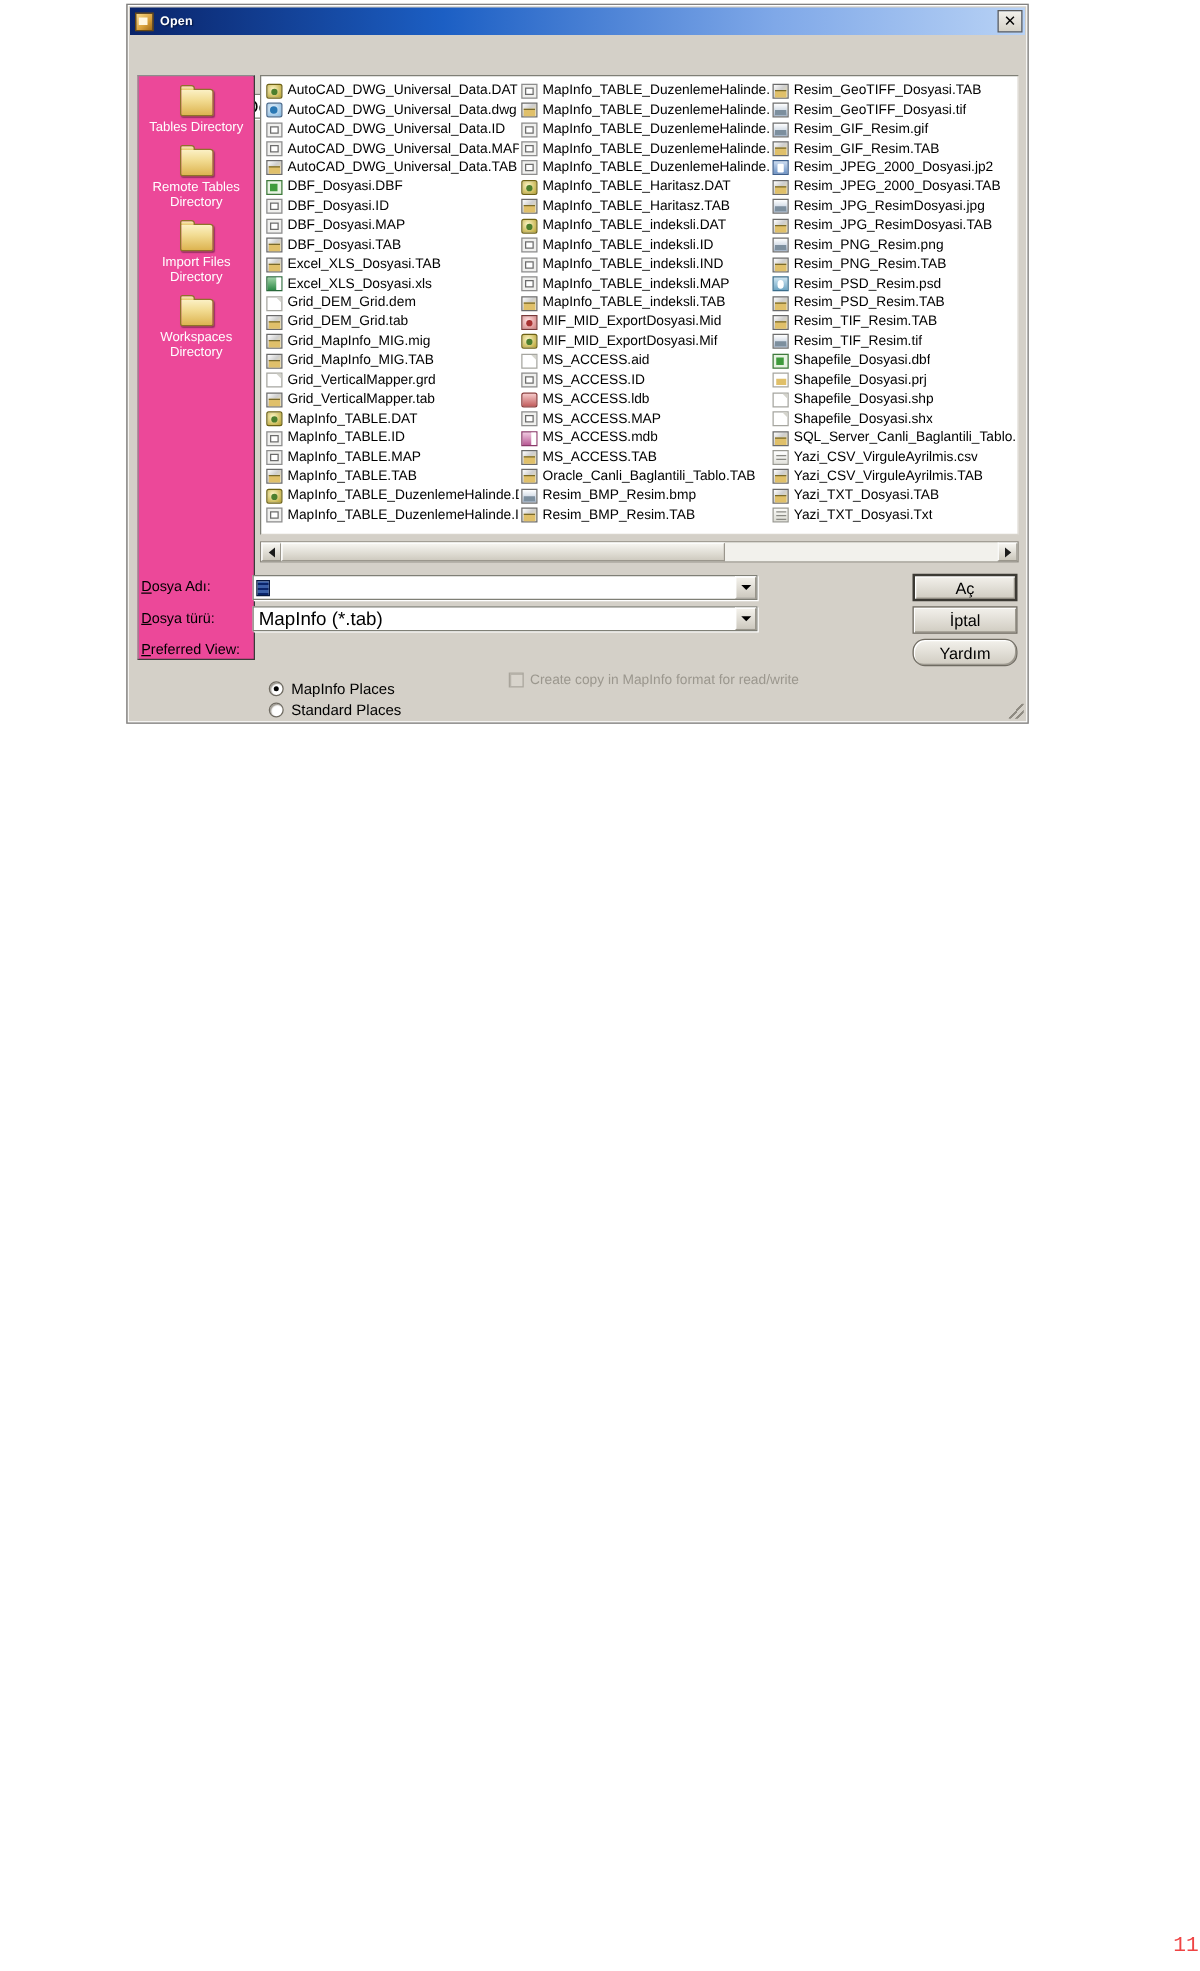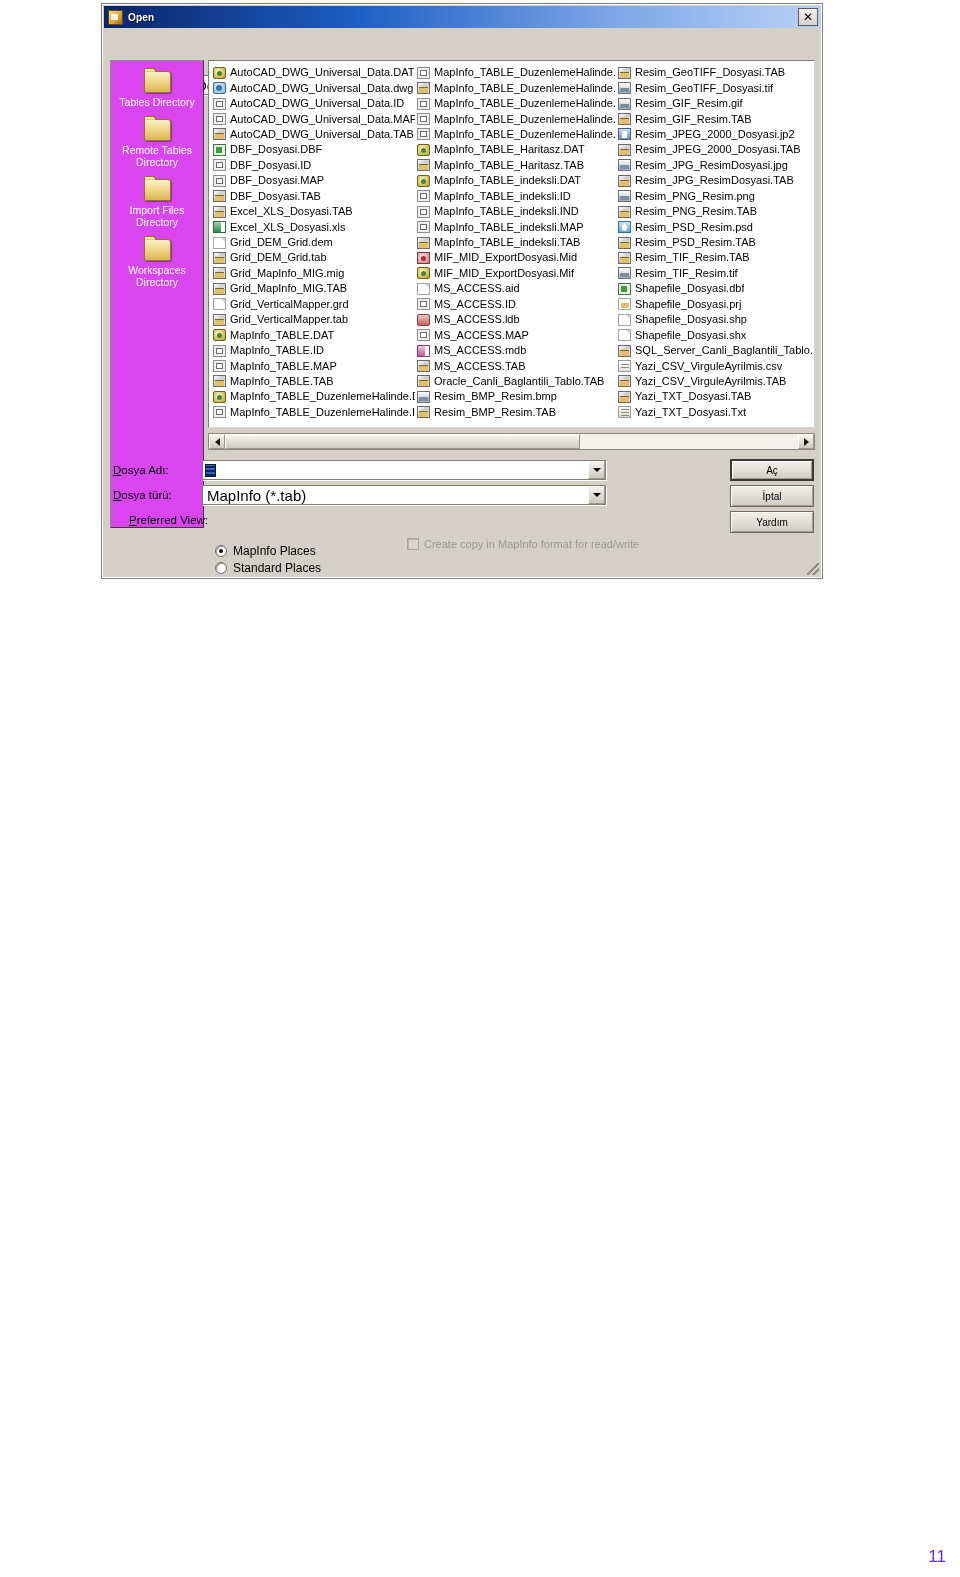--- a/index.html
+++ b/index.html
@@ -140,21 +140,21 @@
     width: 13px; height: 12px; display:block;
     background: radial-gradient(circle at 40% 40%, #a9d37a, #2f7a2a);
     border: 1px solid #2a5e22; border-radius: 2px;
     box-sizing: border-box;
   }
 
   
   .places {
     position: absolute; left: 8px; top: 56px;
     width: 94px; height: 468px;
-    background: #d946ef;
+    background: #ec4899;
     border: 1px solid #3a3a3a;
     border-top-color:#8d8d8d; border-left-color:#8d8d8d;
     box-sizing: border-box;
     padding-top: 8px;
   }
   .place {
     width: 100%;
     text-align: center;
     color: #ffffff;
     font-size: 10.5px;
@@ -296,21 +296,21 @@
     border: 1px solid #07183f;
     box-sizing: border-box;
   }
   .btn {
     position: absolute; right: 8px;
     width: 84px; height: 22px;
     background: linear-gradient(to bottom, #f3f1ec, #d0ccc1);
     border: 1px solid #6f6b62;
     box-shadow: inset 1px 1px 0 #ffffff, inset -1px -1px 0 #9d998f;
     box-sizing: border-box;
-    font-size: 10px; color: #000;
+    font-size: 13px; color: #000;
     display: flex; align-items: center; justify-content: center;
   }
   .btn.default { border: 2px solid #3c3a34; }
 
   .chkrow {
     position: absolute; left: 305px; top: 534px;
     display: flex; align-items: center;
     font-size: 11px; color: #9b978e;
   }
   .chkbox {
@@ -340,23 +340,23 @@
       linear-gradient(135deg, transparent 45%, #8f8b82 45%, #8f8b82 55%, transparent 55%),
       linear-gradient(135deg, transparent 70%, #8f8b82 70%, #8f8b82 80%, transparent 80%);
   }
 
   
   .caption {
     position: absolute; left: 4px; top: 605px;
     font-size: 17px; color: #000;
   }
   .pageno {
-    position: absolute; right: 14px; bottom: 10px;
-    font-size: 17px; color: #6d28d9;
-    font-family: Liberation Sans, sans-serif;
+    position: absolute; right: 1px; bottom: 10px;
+    font-size: 17px; color: #ef4444;
+    font-family: Liberation Mono, monospace;
   }
 </style>
 </head>
 <body>
 
 <div id="page">
 
   <div class="dialog">
 
     <div class="titlebar">
@@ -721,27 +721,27 @@
     <div class="form-row" style="top:480px;">
       <div class="f-label"><u>D</u><span>osya türü:</span></div>
       <div class="combo f-combo">
         <div class="combo-val">MapInfo (*.tab)</div>
         <div class="combo-arrow">
             <i></i>
           </div>
       </div>
     </div>
 
-    <div class="form-row" style="top:505px;padding-left:16px;">
+    <div class="form-row" style="top:505px;">
       <div class="f-label"><u>P</u><span>referred View:</span></div>
     </div>
 
     <div class="btn default" style="top:455px;">Aç</div>
     <div class="btn" style="top:481px;">İptal</div>
-    <div class="btn" style="top:507px;">Yardım</div>
+    <div class="btn" style="top:507px;border-radius:10px;">Yardım</div>
 
     <div class="chkrow">
       <div class="chkbox"></div>
       <span>Create copy in MapInfo format for read/write</span>
     </div>
 
     <div class="radio-group">
       <div class="radio-row">
         <span class="radio on"></span>
         <span>MapInfo Places</span>

